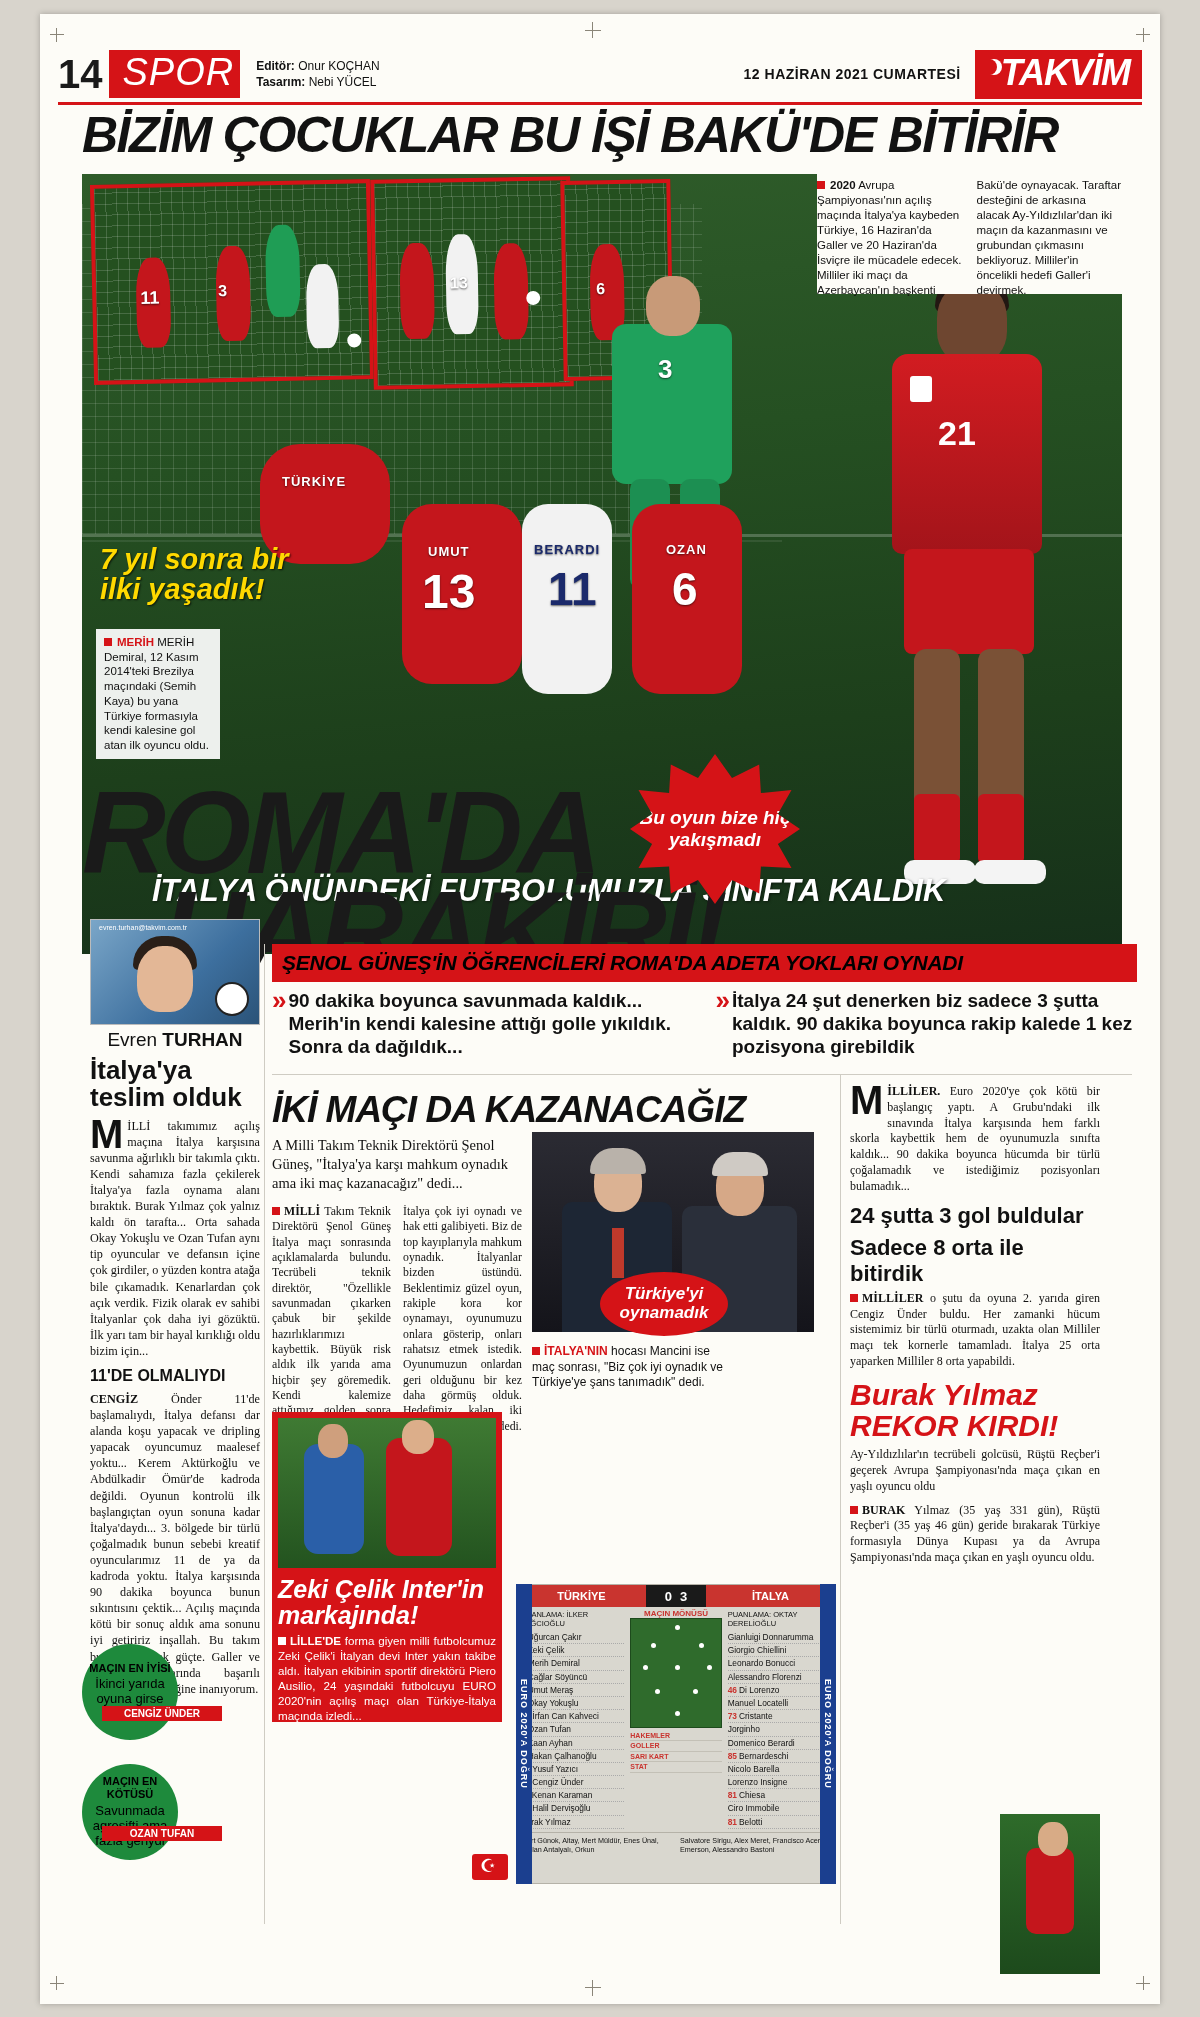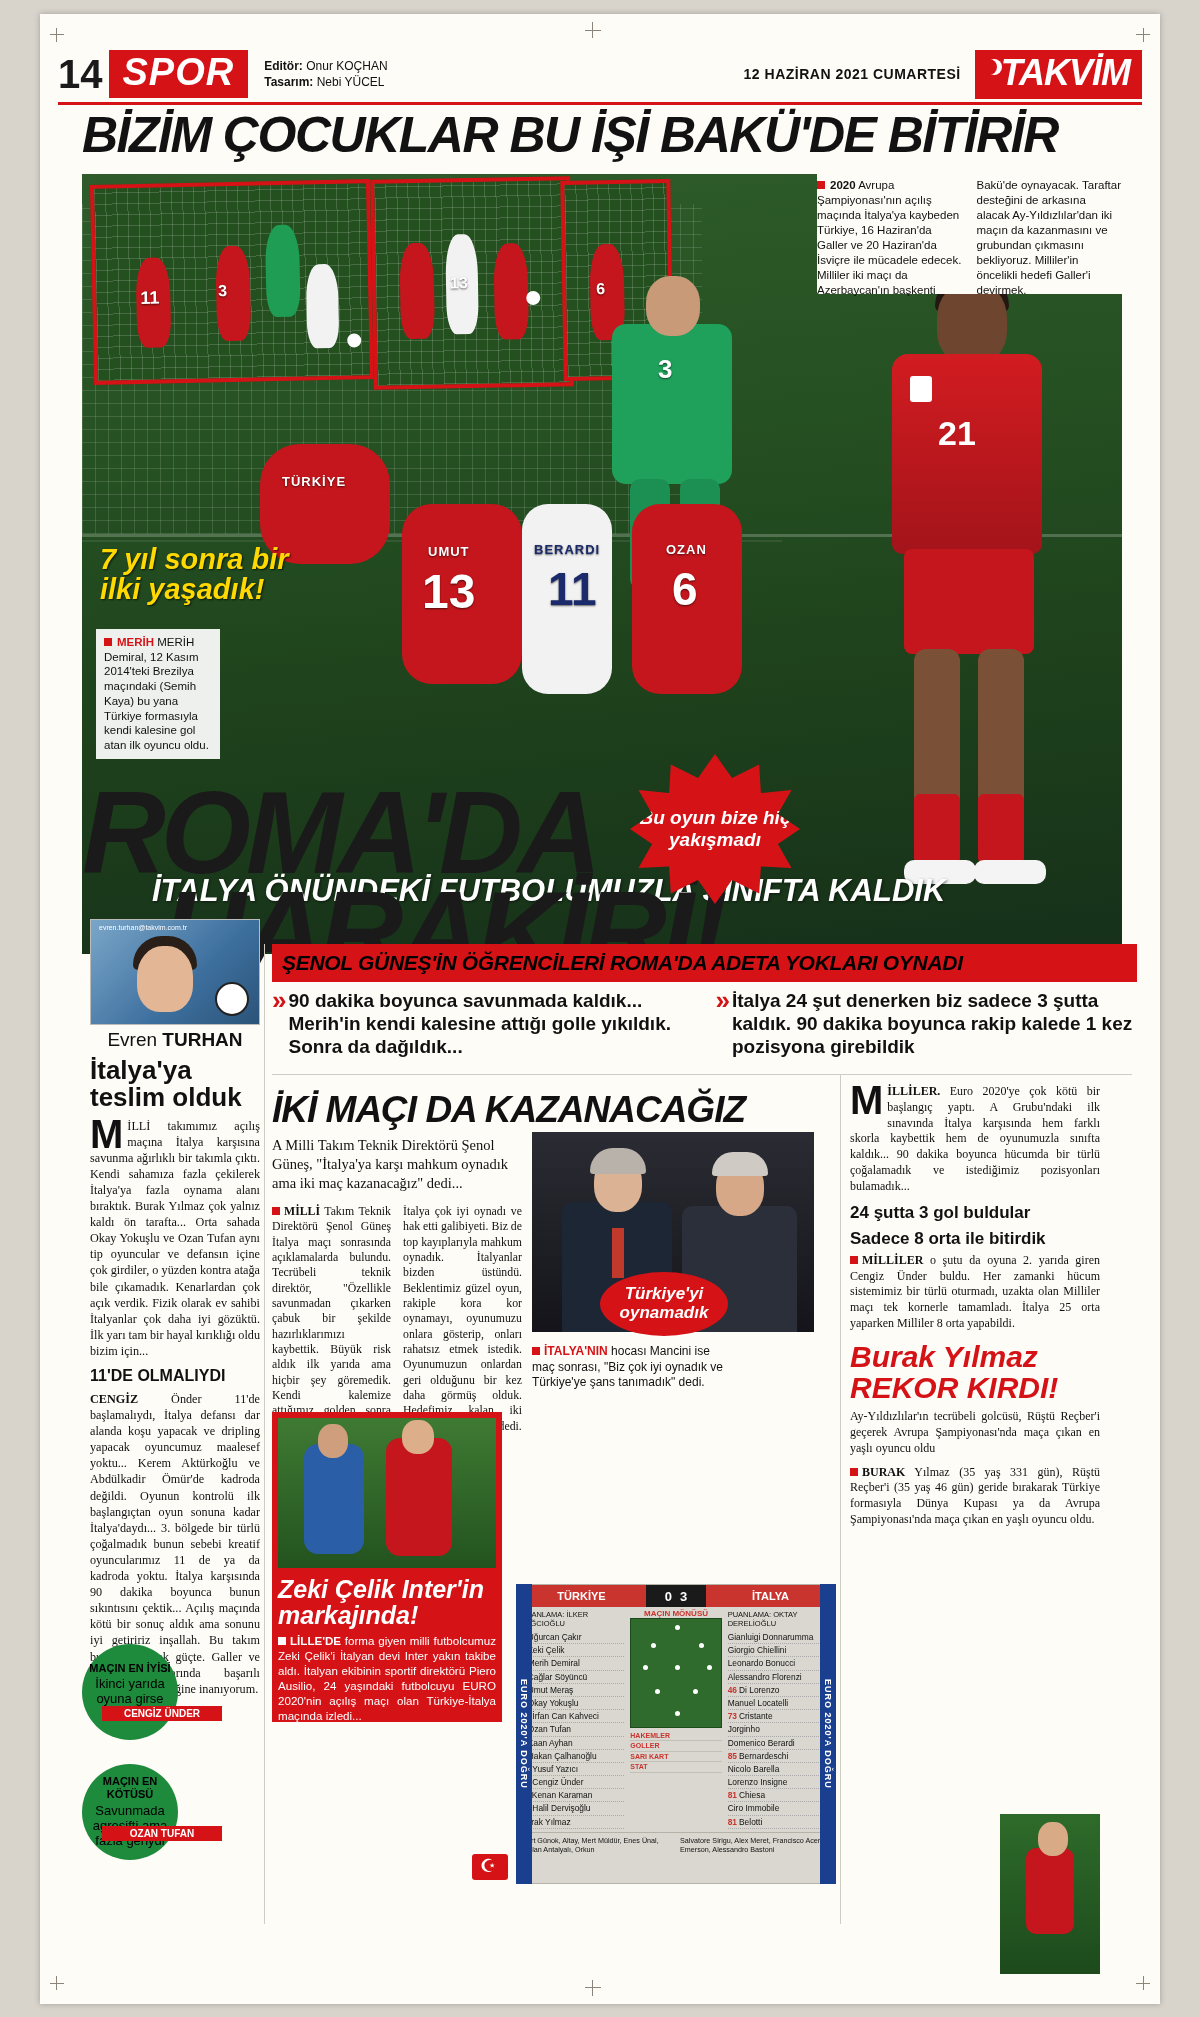--- a/index.html
+++ b/index.html
@@ -27,23 +27,23 @@
   .masthead {
     position:absolute; left:18px; top:34px; width:1084px; height:52px;
     display:flex; align-items:center;
   }
   .pagenum {
     font-family:"Liberation Sans", sans-serif;
     font-weight:bold; font-size:40px; color:#1a1a1a; margin-right:6px;
   }
   .spor-box {
     background:#d51317; color:#fff;
-    font-family:"Liberation Sans", sans-serif; font-weight:bold;
+    font-family:"Liberation Sans", sans-serif; font-weight:normal;
     font-size:38px; letter-spacing:1px;
-    padding:1px 14px 4px 14px;
+    padding:1px 6px 4px 14px;
     font-style:italic;
   }
   .credits {
     margin-left:16px; font-size:12px; line-height:1.35; color:#111;
     font-family:"Liberation Sans", sans-serif;
   }
   .credits b { font-weight:bold; }
   .dateline {
     margin-left:auto; margin-right:14px;
     font-family:"Liberation Sans", sans-serif;
@@ -358,21 +358,21 @@
 
   
   .rcol {
     position:absolute; left:810px; top:1070px; width:250px;
     color:#111;
   }
   .rcol .drop { float:left; font-size:40px; line-height:32px; font-weight:bold; padding-right:4px; font-family:"Liberation Sans", sans-serif;}
   .rcol p { margin:0 0 8px; font-size:12px; line-height:1.32; text-align:justify;}
   .rcol h4 {
     margin:6px 0 4px; font-family:"Liberation Sans", sans-serif;
-    font-weight:bold; font-size:17px; color:#111;
+    font-weight:bold; font-size:22px; color:#111;
   }
   .rcol .sq { display:inline-block; width:8px; height:8px; background:#d51317; margin-right:4px;}
   .rcol .bigred {
     font-family:"Liberation Sans", sans-serif; font-weight:bold; font-style:italic;
     font-size:30px; line-height:1.02; color:#d51317; margin:10px 0 6px;
   }
   .burak-photo {
     position:absolute; left:960px; top:1800px; width:100px; height:160px;
     background:linear-gradient(180deg,#2e6b2a,#1d4a1c); overflow:hidden;
   }

